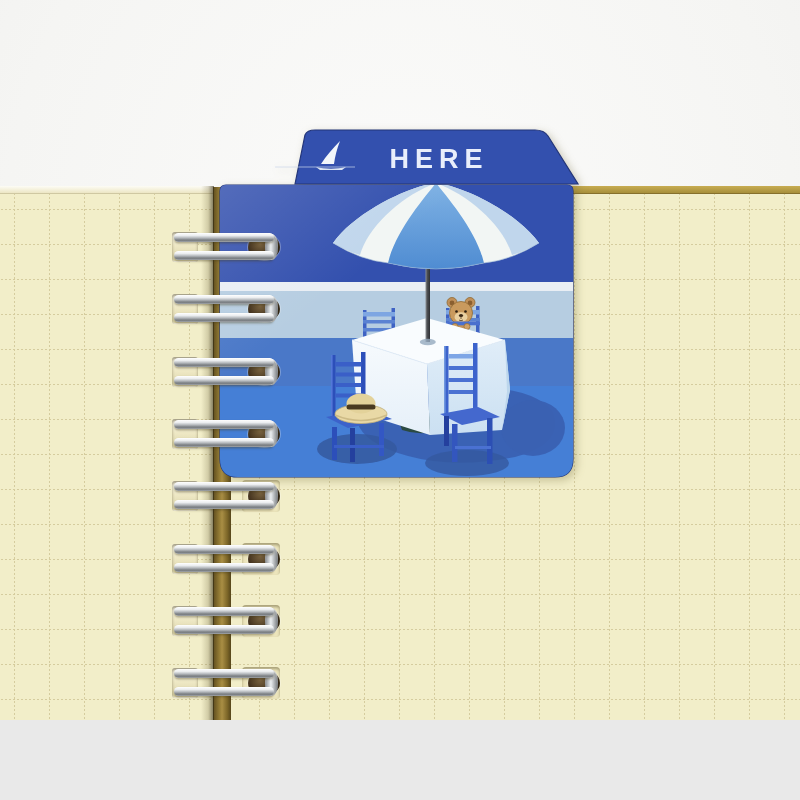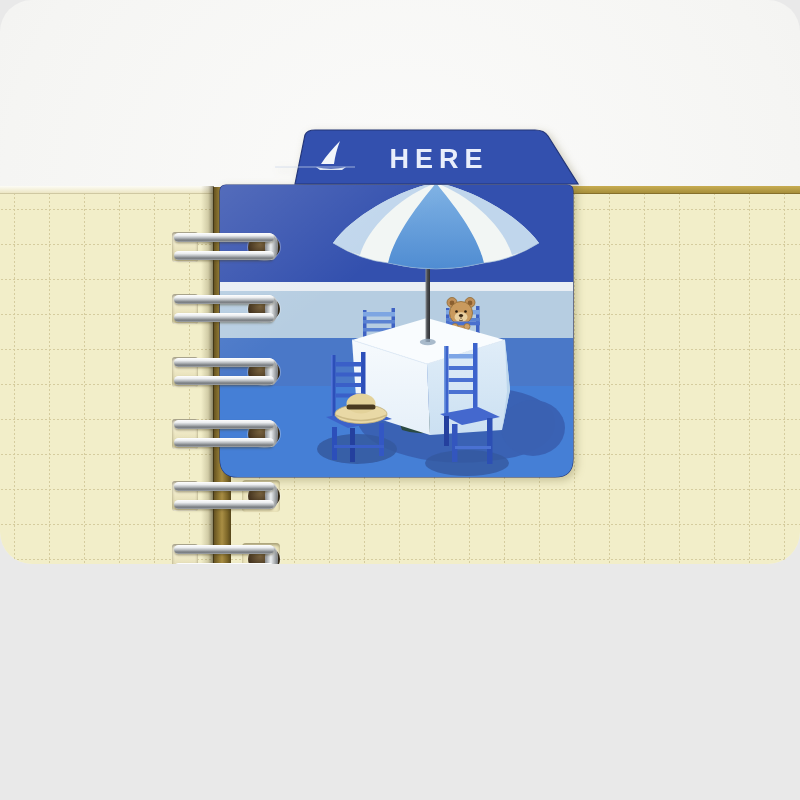--- a/index.html
+++ b/index.html
@@ -1,20 +1,19 @@
 <!DOCTYPE html>
 <html><head>
 <meta charset="utf-8">
 <style>
   html,body{margin:0;padding:0;background:#e9e9e9;}
   .photo{
-    position:relative; width:800px; height:564px; overflow:hidden;
+    position:relative; width:800px; height:720px; overflow:hidden;
     background:radial-gradient(ellipse at 50% 35%, #fbfbfa 0%, #f5f5f3 70%, #f1f1ef 100%);
     font-family:"Liberation Sans", sans-serif;
-    border-radius:32px;
   }
   
   .page{
     position:absolute; top:186px; height:614px;
     background-color:#f2eec9;
     background-image:
       radial-gradient(circle, #d5cc9e 0.9px, rgba(0,0,0,0) 1.05px),
       radial-gradient(circle, #d5cc9e 0.9px, rgba(0,0,0,0) 1.05px);
     background-size:35px 4px, 4px 35px;
   }

